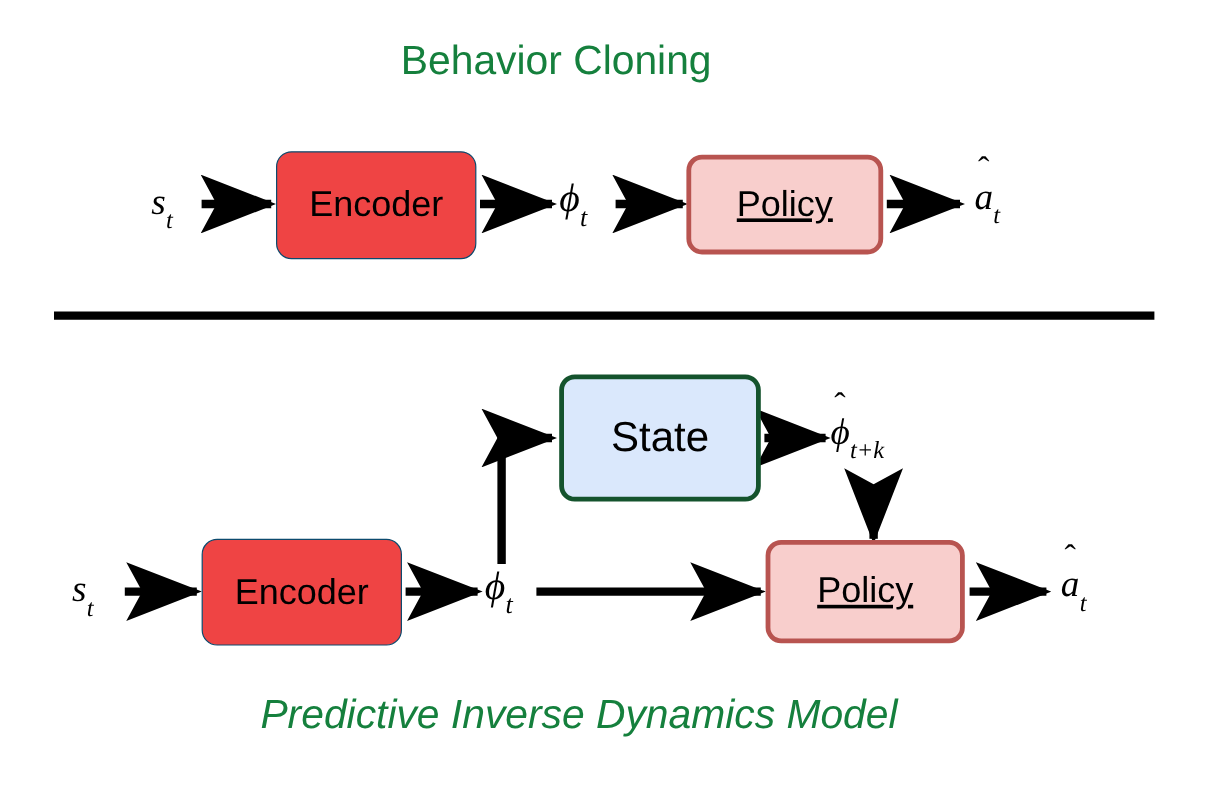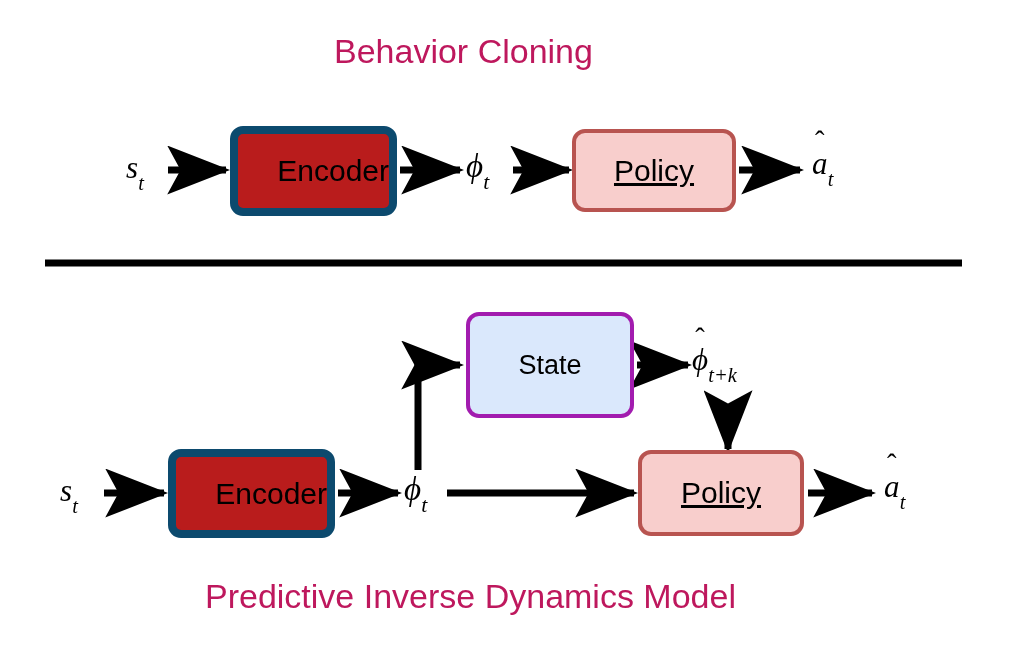--- a/index.html
+++ b/index.html
@@ -32,37 +32,36 @@
     justify-content: center;
     text-align: center;
     line-height: 1.06;
     color: #000000;
     font-family: "Liberation Sans", sans-serif;
     font-size: 30px;
     border-radius: 13px;
     z-index: 3;
   }
   .node.green {
-    background: #b91c1c;
-    border: 8px solid #0c4a6e;
-    justify-content: flex-end;
+    background: #ef4444;
+    border: 1px solid #0c4a6e;
   }
   .node.red {
     background: #f8cecc;
     border: 4px solid #b85450;
     text-decoration: underline;
   }
   .node.blue {
     background: #dae8fc;
-    border: 4px solid #a21caf;
-    font-size: 27px;
+    border: 4px solid #14532d;
+    font-size: 35px;
   }
   .heading {
     position: absolute;
-    color: #be185d;
+    color: #15803d;
     font-family: "Liberation Sans", sans-serif;
     font-size: 34px;
     white-space: nowrap;
     z-index: 3;
   }
   .mathlabel {
     position: absolute;
     font-family: "Liberation Serif", serif;
     font-style: italic;
     color: #000000;
@@ -170,15 +169,15 @@
   </div>
 
   <div class="node red" style="left:638px; top:450px; width:166px; height:86px;">
     <span>Policy</span>
   </div>
 
   <div class="mathlabel" style="left:884px; top:471px; font-size:31px;">
     <span class="hatwrap"><span class="hat" style="top:-0.70em;">ˆ</span><span>a</span></span><span class="sub">t</span>
   </div>
 
-  <div class="heading" style="left:205px; top:577px;">Predictive Inverse Dynamics Model</div>
+  <div class="heading" style="left:217px; top:577px;font-style:italic;">Predictive Inverse Dynamics Model</div>
 
 </div>
 
 </body></html>

